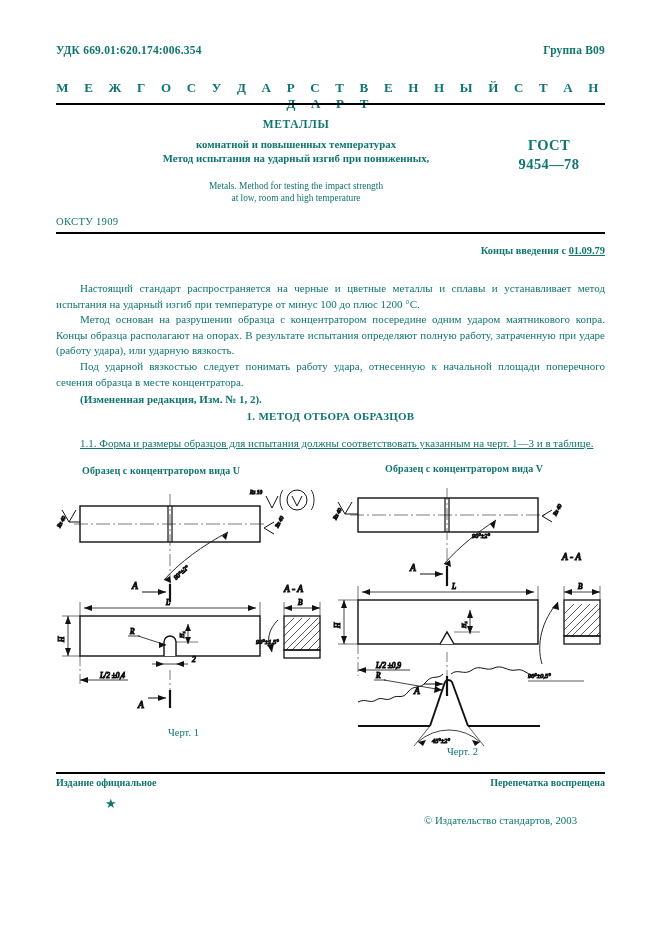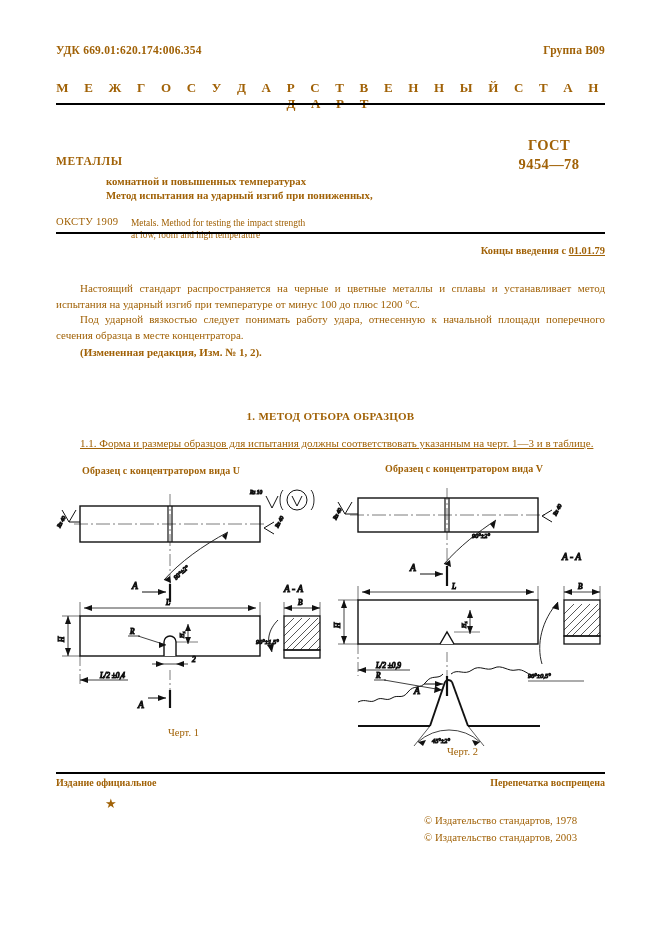--- a/index.html
+++ b/index.html
@@ -6,21 +6,21 @@
     margin: 0;
     padding: 0;
     background: #ffffff;
   }
   .page {
     position: relative;
     width: 661px;
     height: 936px;
     background: #ffffff;
     font-family: "Liberation Serif", "DejaVu Serif", serif;
-    color: #a16207;
+    color: #0f766e;
     overflow: hidden;
   }
 
   
   .udk-row {
     position: absolute;
     left: 56px;
     right: 56px;
     top: 44px;
     display: flex;
@@ -51,22 +51,21 @@
   #rule-top { top: 103px; }
   #rule-okstu { top: 232px; }
   #rule-footer { top: 772px; }
 
   
   .title-block {
     position: absolute;
     left: 56px;
     top: 118px;
     width: 480px;
-    text-align: left;
-    margin-top: 37px;
+    text-align: center;
   }
   .t-metally {
     font-size: 11.5px;
     font-weight: bold;
     letter-spacing: 0.6px;
     margin-bottom: 7px;
   }
   .t-main {
     font-size: 10.8px;
     font-weight: bold;
@@ -241,25 +240,26 @@
 
   <div class="gost-block">
     <div>ГОСТ</div>
     <div>9454—78</div>
   </div>
 
   <div class="okstu">ОКСТУ  1909</div>
   <div class="rule-thick" id="rule-okstu"></div>
 
   <div class="date-intro">
-    <span>Концы введения с </span><span class="u">01.01.79</span>
+    <span>Концы введения с </span><span class="u">01.09.79</span>
   </div>
 
   <div class="body-text">
     <p>Настоящий стандарт распространяется на черные и цветные металлы и сплавы и устанавливает метод испытания на ударный изгиб при температуре от минус 100 до плюс 1200 °С.</p>
+    <p>Метод основан на разрушении образца с концентратором посередине одним ударом маятникового копра. Концы образца располагают на опорах. В результате испытания определяют полную работу, затраченную при ударе (работу удара), или ударную вязкость.</p>
     <p class="justify-full">Под ударной вязкостью следует понимать работу удара, отнесенную к начальной площади поперечного сечения образца в месте концентратора.</p>
     <p class="bold">(Измененная редакция, Изм. № 1, 2).</p>
   </div>
 
   <div class="section-head">1.  МЕТОД ОТБОРА ОБРАЗЦОВ</div>
 
   <div class="clause">
     <p>1.1.  Форма и размеры образцов для испытания должны соответствовать указанным на черт. 1—3 и в таблице.</p>
   </div>
 
@@ -510,17 +510,16 @@
 
   <div class="fig-caption" id="cap-2">Черт. 2</div>
 
   <div class="rule-thick" id="rule-footer"></div>
   <div class="footer-row">
     <span>Издание официальное</span>
     <span>Перепечатка воспрещена</span>
   </div>
   <div class="star">★</div>
   <div class="copyright">
-    <div>©  Издательство стандартов, 1978</div>
     <div>©  Издательство стандартов, 2003</div>
   </div>
 
 </div>
 
 </body></html>

